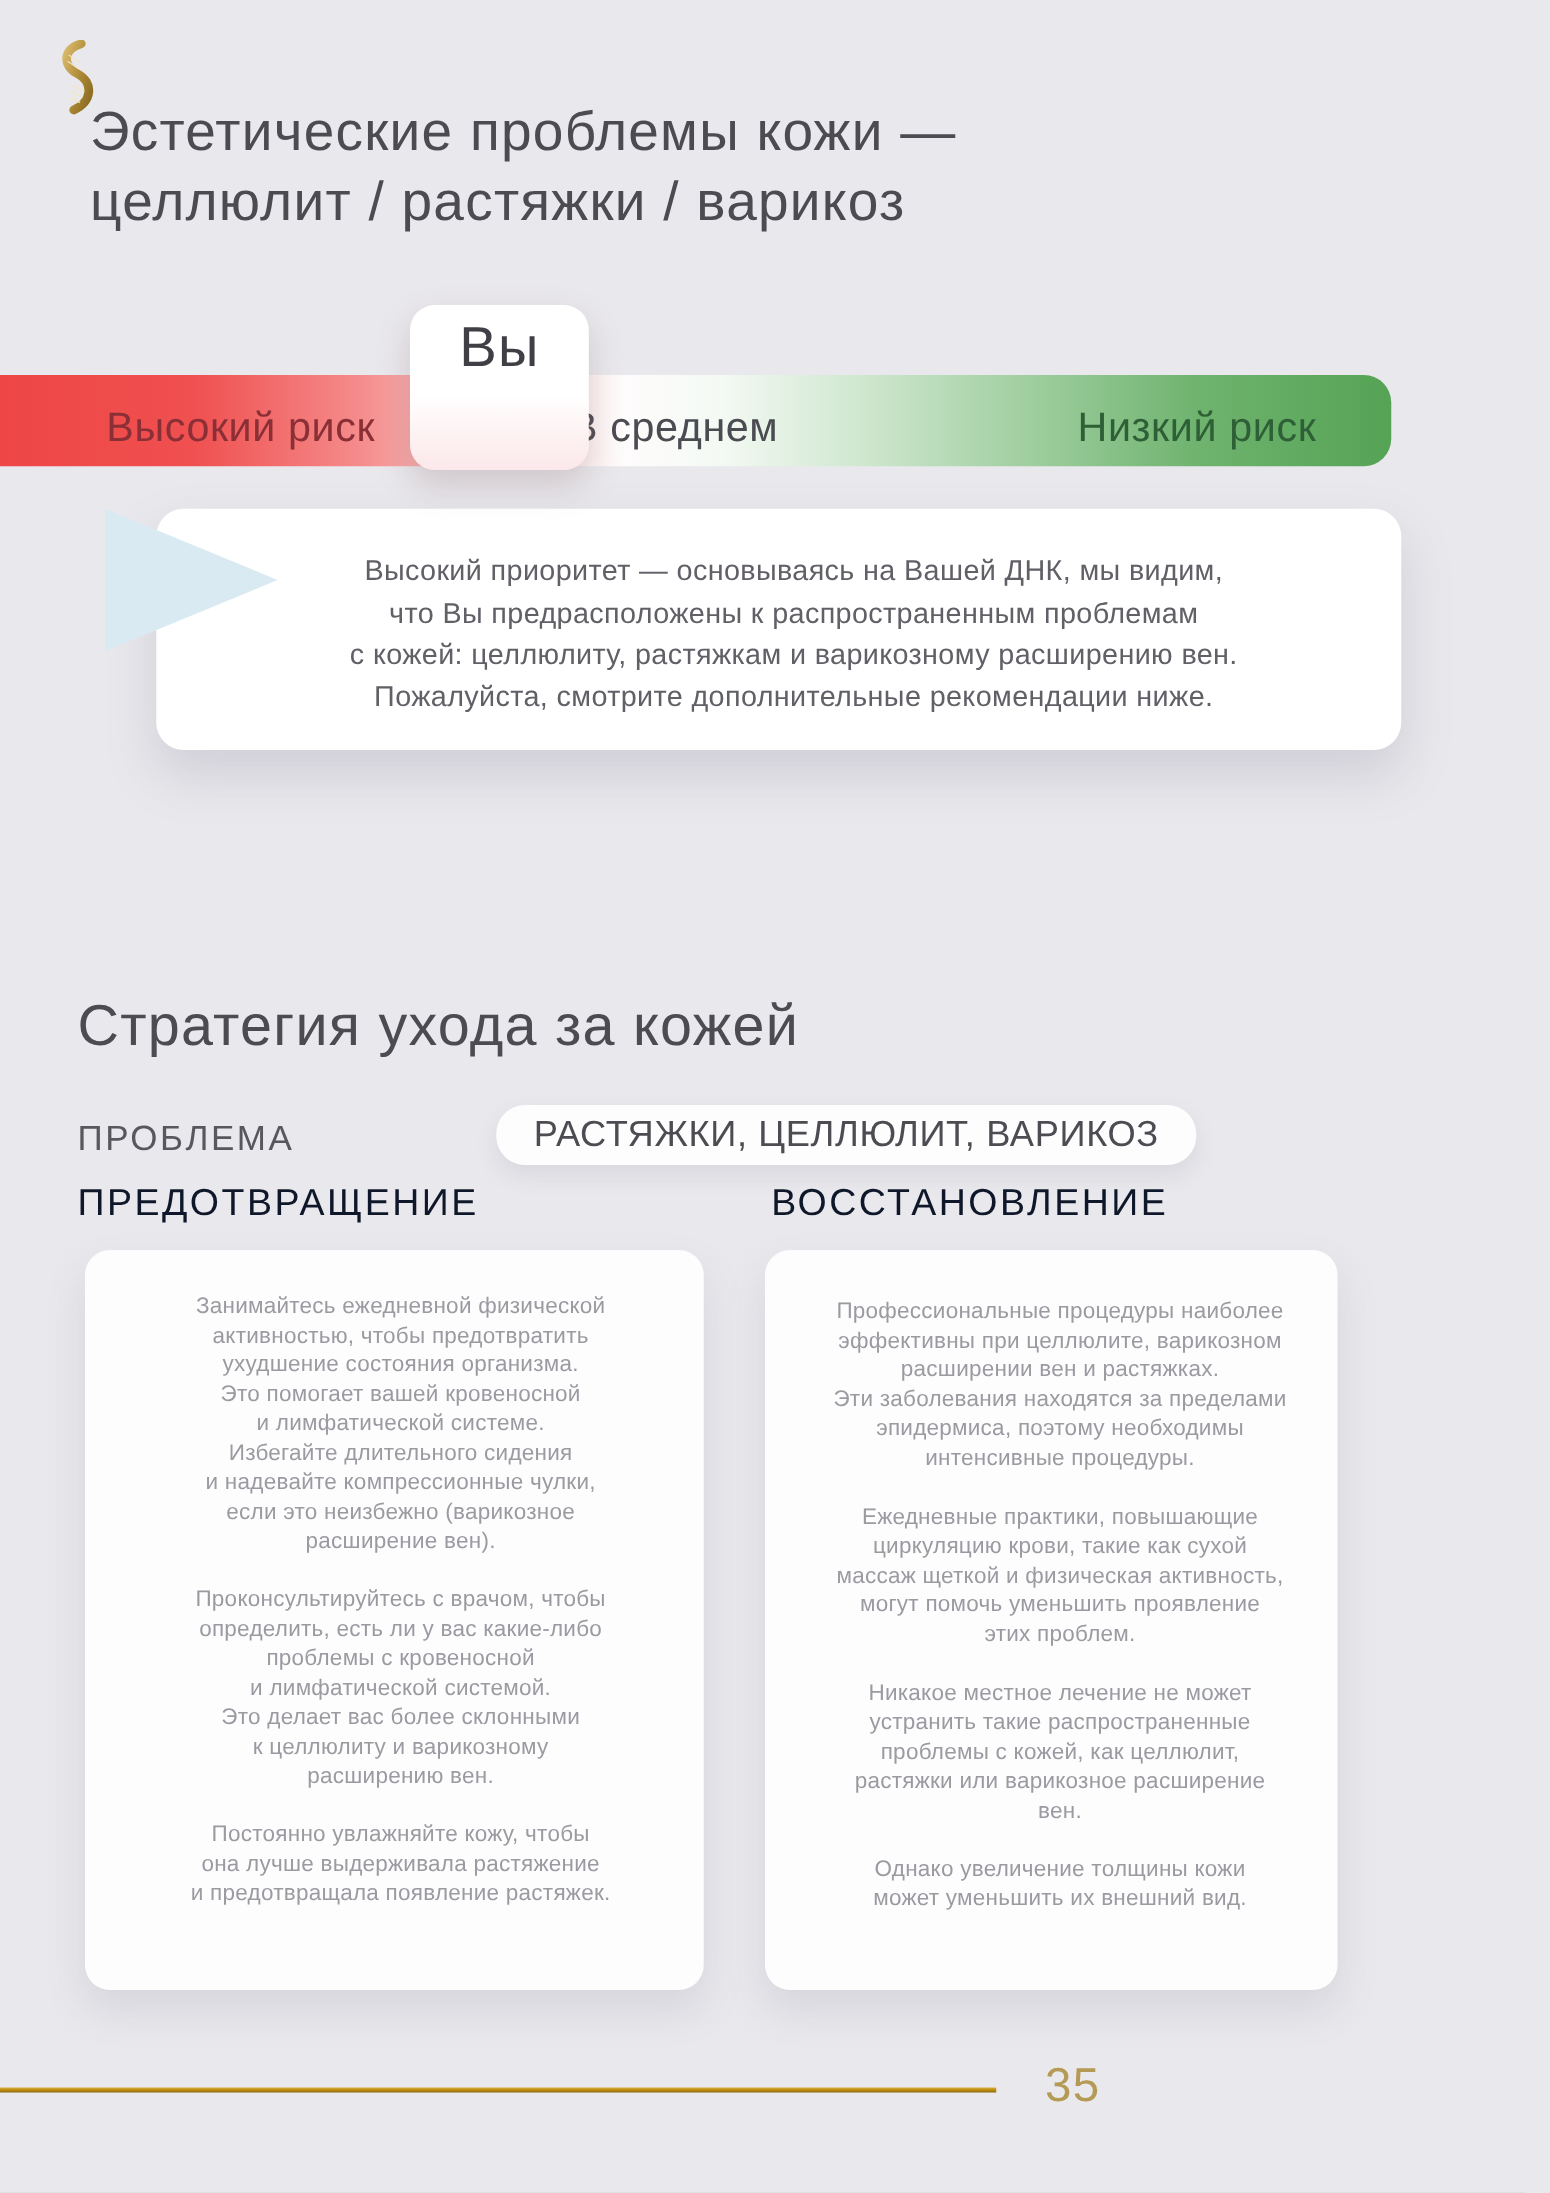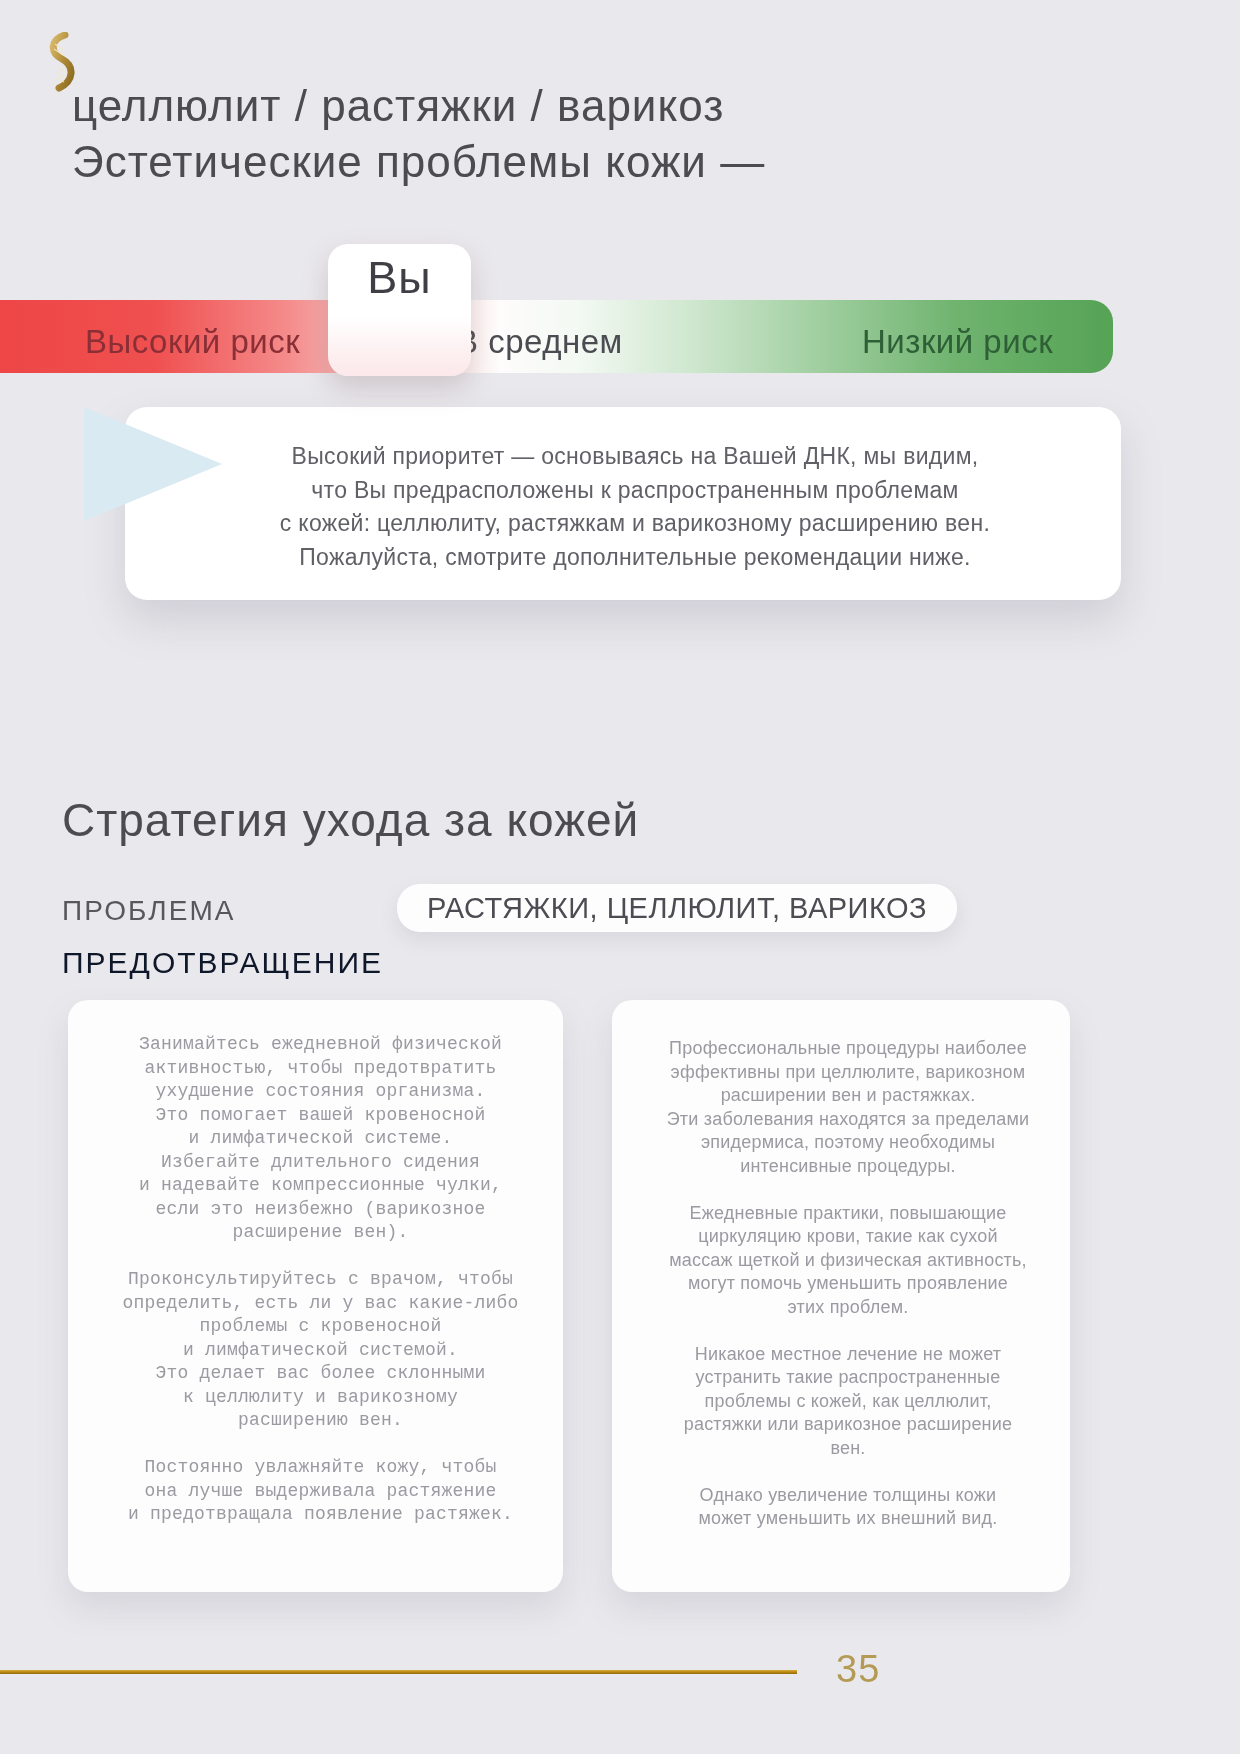--- a/index.html
+++ b/index.html
@@ -56,21 +56,21 @@
   .problem-badge{left:397px;top:884px;width:560px;height:48px;z-index:2;
     background:#fdfdfe;border-radius:23px;text-align:center;line-height:48px;
     font-size:29px;font-weight:300;color:#4c4c52;letter-spacing:.5px;
     box-shadow:0 8px 18px rgba(120,120,140,.14);}
   .col-header{top:946px;font-size:30px;font-weight:300;color:#0f172a;letter-spacing:2px;}
   .col-header.left{left:62px;}
   .col-header.right{left:617px;}
 
   .text-card{top:1000px;height:592px;background:#fdfdfe;border-radius:20px;
     box-shadow:0 16px 32px rgba(120,120,140,.16);box-sizing:border-box;}
-  .card-left{left:68px;width:495px;padding:33px 24px 0 34px;font-family:Liberation Mono, monospace;}
+  .card-left{left:68px;width:495px;padding:33px 24px 0 34px;}
   .card-right{left:612px;width:458px;padding:37px 26px 0 40px;}
   .card-body{font-size:18px;line-height:23.5px;color:#9b9aa1;
     font-weight:300;letter-spacing:.2px;}
 
   
   .footer-line{left:0;top:1670px;width:797px;height:4px;
     background:linear-gradient(180deg,#d9ae3e 0%,#b8860b 55%,#8f6b14 100%);}
   .page-number{left:836px;top:1648px;font-size:38px;font-weight:200;
     color:#b49a55;letter-spacing:1px;}
 </style>
@@ -91,22 +91,22 @@
     <g stroke="#f4e7c6" stroke-width="1.2" opacity="0.9">
       <line x1="11" y1="12" x2="20" y2="18"></line>
       <line x1="10" y1="17" x2="19" y2="23"></line>
       <line x1="14" y1="36" x2="23" y2="41"></line>
       <line x1="13" y1="41" x2="22" y2="46"></line>
       <line x1="12" y1="46" x2="20" y2="50"></line>
     </g>
   </svg>
 
   <div class="abs title">
+    <span>Эстетические проблемы кожи —</span>
     <span>целлюлит / растяжки / варикоз</span>
-    <span>Эстетические проблемы кожи —</span>
   </div>
 
   <div class="abs risk-bar">
     <span class="risk-label risk-high">Высокий риск</span>
     <span class="risk-label risk-medium">В среднем</span>
     <span class="risk-label risk-low">Низкий риск</span>
   </div>
 
   <div class="abs you-card">
     <span class="you-text">Вы</span>
@@ -118,20 +118,21 @@
 что Вы предрасположены к распространенным проблемам
 с кожей: целлюлиту, растяжкам и варикозному расширению вен.
 Пожалуйста, смотрите дополнительные рекомендации ниже.</div>
 
   <div class="abs strategy-heading">Стратегия ухода за кожей</div>
 
   <div class="abs problem-label">ПРОБЛЕМА</div>
   <div class="abs problem-badge">РАСТЯЖКИ, ЦЕЛЛЮЛИТ, ВАРИКОЗ</div>
 
   <div class="abs col-header left">ПРЕДОТВРАЩЕНИЕ</div>
+  <div class="abs col-header right">ВОССТАНОВЛЕНИЕ</div>
 
   <div class="abs text-card card-left">
     <div class="card-body preline">Занимайтесь ежедневной физической
 активностью, чтобы предотвратить
 ухудшение состояния организма.
 Это помогает вашей кровеносной
 и лимфатической системе.
 Избегайте длительного сидения
 и надевайте компрессионные чулки,
 если это неизбежно (варикозное

